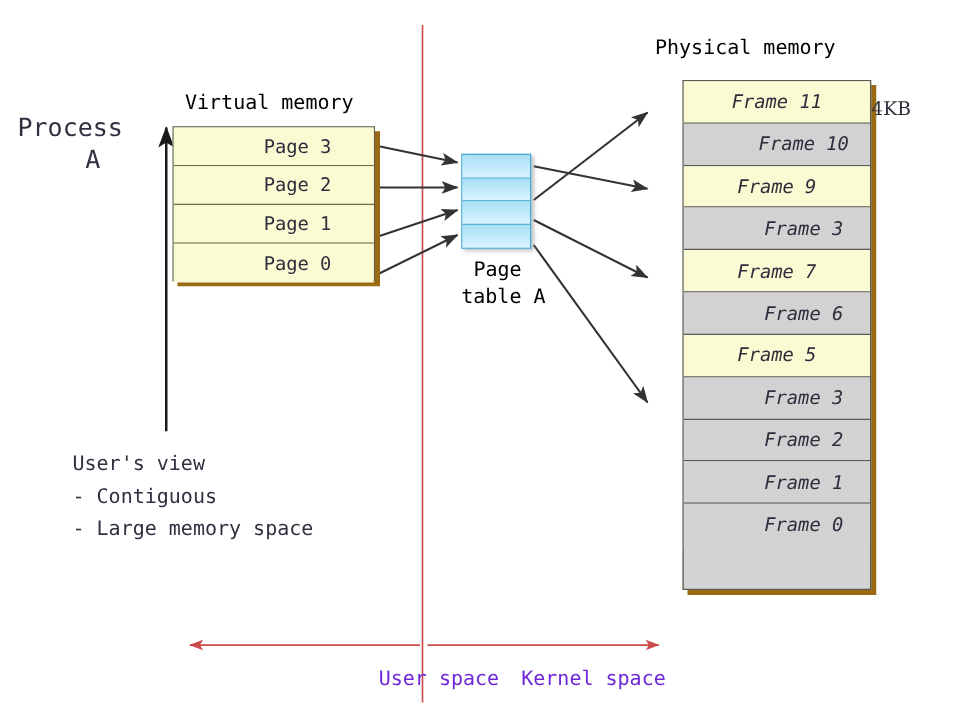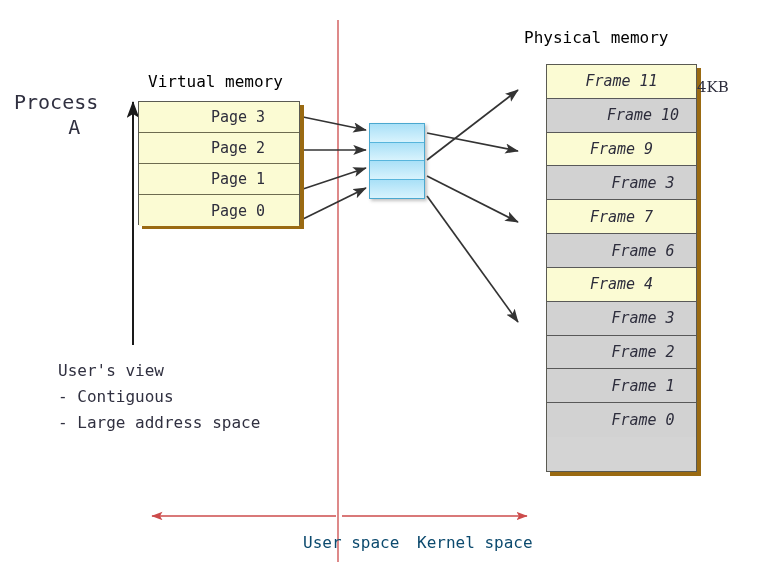--- a/index.html
+++ b/index.html
@@ -140,21 +140,21 @@
     line-height: 26px;
     color: #303040;
     white-space: pre;
     font-family: "DejaVu Sans Mono", monospace;
   }
 
   
   .space-lbl {
     position: absolute;
     font-size: 16px;
-    color: #0c4a6e;
+    color: #6d28d9;
     white-space: pre;
     font-family: "DejaVu Sans Mono", monospace;
   }
   #user-space-lbl { left: 303px; top: 533px; }
   #kernel-space-lbl { left: 417px; top: 533px; }
 
   #process-lbl {
     position: absolute;
     left: 14px;
     top: 90px;
@@ -224,39 +224,41 @@
     <div class="page-row">Page 1</div>
     <div class="page-row">Page 0</div>
   </div>
 
   <div id="page-table">
     <div class="pt-row"></div>
     <div class="pt-row"></div>
     <div class="pt-row"></div>
     <div class="pt-row"></div>
   </div>
+  <div id="pt-title" class="lbl title-blue">Page
+table A</div>
 
   <div id="pmem-title" class="lbl title-blue">Physical memory</div>
 
   <div id="pmem-block">
     <div class="frame-row frame-used">Frame 11</div>
     <div class="frame-row frame-free">Frame 10</div>
     <div class="frame-row frame-used">Frame 9</div>
     <div class="frame-row frame-free">Frame 3</div>
     <div class="frame-row frame-used">Frame 7</div>
     <div class="frame-row frame-free">Frame 6</div>
-    <div class="frame-row frame-used">Frame 4</div>
+    <div class="frame-row frame-used">Frame 5</div>
     <div class="frame-row frame-free">Frame 3</div>
     <div class="frame-row frame-free">Frame 2</div>
     <div class="frame-row frame-free">Frame 1</div>
     <div class="frame-row frame-free">Frame 0</div>
   </div>
 
   <div id="kb-label">4KB</div>
 
   <div id="users-view">User's view
 - Contiguous
-- Large address space</div>
+- Large memory space</div>
 
   <div id="user-space-lbl" class="space-lbl">User space</div>
   <div id="kernel-space-lbl" class="space-lbl">Kernel space</div>
 
 </div>
 
 </body></html>

